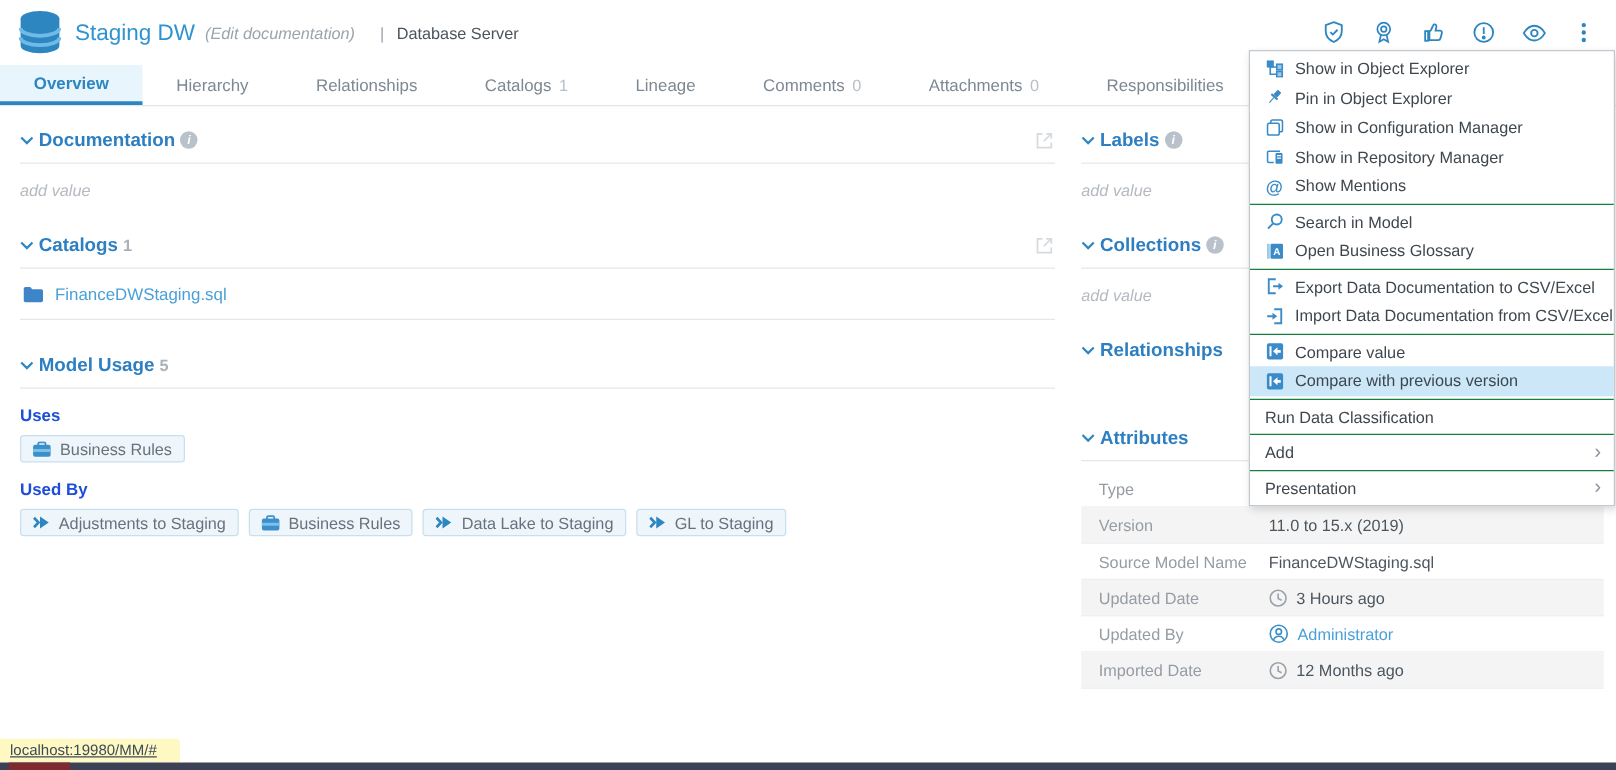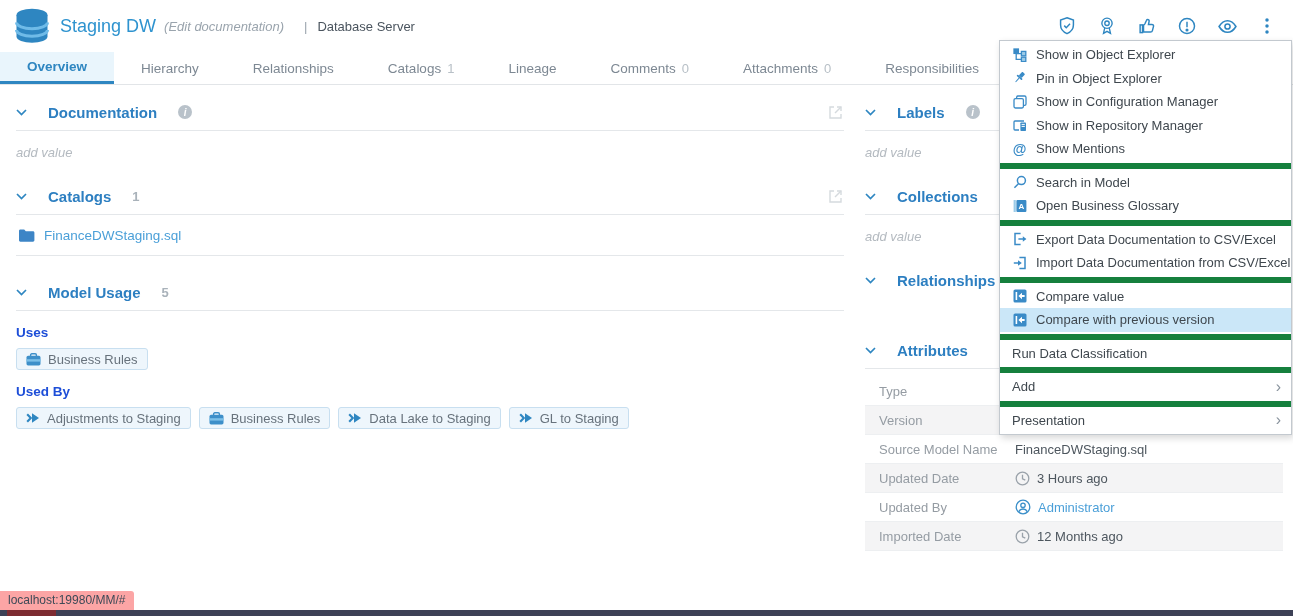--- a/index.html
+++ b/index.html
@@ -25,21 +25,21 @@
          color:#7d8893; cursor:pointer; white-space:nowrap; }
   .tab .count { color:#b8c0c7; font-size:13px; }
   .tab.active { background:#e9f5fc; color:#2e86c1; font-weight:bold;
                 border-bottom:3px solid #2e86c1; }
 
   
   .col-left  { position:absolute; top:84px; left:16px;  width:828px; padding-top:18px; }
   .col-right { position:absolute; top:84px; left:865px; width:418px; padding-top:18px; }
 
   .section { margin-bottom:26px; }
-  .sec-head { display:flex; align-items:center; gap:21px; height:20px; }
+  .sec-head { display:flex; align-items:center; gap:4px; height:20px; }
   .sec-chevron { display:flex; align-items:center; cursor:pointer; }
   .sec-title { font-size:15px; font-weight:bold; color:#2d7fc1; cursor:pointer; }
   .sec-count { font-size:13px; color:#a9b2ba; font-weight:bold; }
   .info-icon { width:14px; height:14px; border-radius:50%; background:#b9c2ca; color:#fff;
                font-size:10px; font-weight:bold; display:inline-flex; align-items:center;
                justify-content:center; font-style:italic; }
   .sec-edit { margin-left:auto; cursor:pointer; display:flex; }
   .sec-divider { border:none; border-top:1px solid #e4e7ea; margin:8px 0 0 0; }
   .add-value { font-size:13px; font-style:italic; color:#b4bac0; margin-top:14px; }
 
@@ -59,32 +59,32 @@
               border-bottom:1px solid #edeff1; }
   .attr-row.alt { background:#f4f4f5; }
   .attr-label { width:150px; padding-left:14px; color:#959ca3; flex:0 0 auto; }
   .attr-value { color:#4d565e; display:flex; align-items:center; gap:7px; }
   .attr-value.link { color:#4a9fd8; cursor:pointer; }
 
   
   .ctx-menu { position:absolute; top:40px; left:999px; width:293px; background:#fff;
               border:1px solid #c3c9cf; box-shadow:2px 3px 7px rgba(0,0,0,.16); z-index:50; }
   .ctx-group { padding:2px 0; }
-  .ctx-group + .ctx-group { border-top:6px solid #15803d; }
+  .ctx-group + .ctx-group { border-top:1px solid #15803d; }
   .ctx-item { display:flex; align-items:center; height:23.5px; padding:0 10px 0 12px;
               gap:9px; font-size:13px; color:#3f474e; cursor:pointer; white-space:nowrap;text-align:right; }
   .ctx-item.highlighted { background:#cbe7f8; }
   .ctx-ic { width:15px; height:15px; flex:0 0 auto; display:flex; align-items:center;
             justify-content:center; }
   .ctx-at { color:#3a8bc7; font-weight:bold; font-size:14px; }
   .ctx-expand { margin-left:auto; color:#8a949e; font-size:16px; line-height:1; }
 
   
-  .status-tip { position:absolute; left:0; bottom:6px; height:19px; background:#fca5a5;
-                padding:2px 9px 0 8px; font-size:12px; color:#3d4a57; border-radius:0 3px 0 0; }
+  .status-tip { position:absolute; left:0; bottom:6px; height:19px; background:#fef9c3;
+                padding:2px 19px 0 8px; font-size:12px; color:#3d4a57; border-radius:0 3px 0 0;text-decoration:underline; }
   .bottom-bar { position:absolute; left:0; bottom:0; width:100%; height:6px; background:#3d4156; }
   .bottom-bar .red { position:absolute; left:7px; top:0; width:49px; height:6px; background:#7d2b31; }
 </style>
 </head>
 <body>
 
 <div class="page">
 
   <div class="header">
     <svg class="db-icon" viewBox="0 0 36 38">

